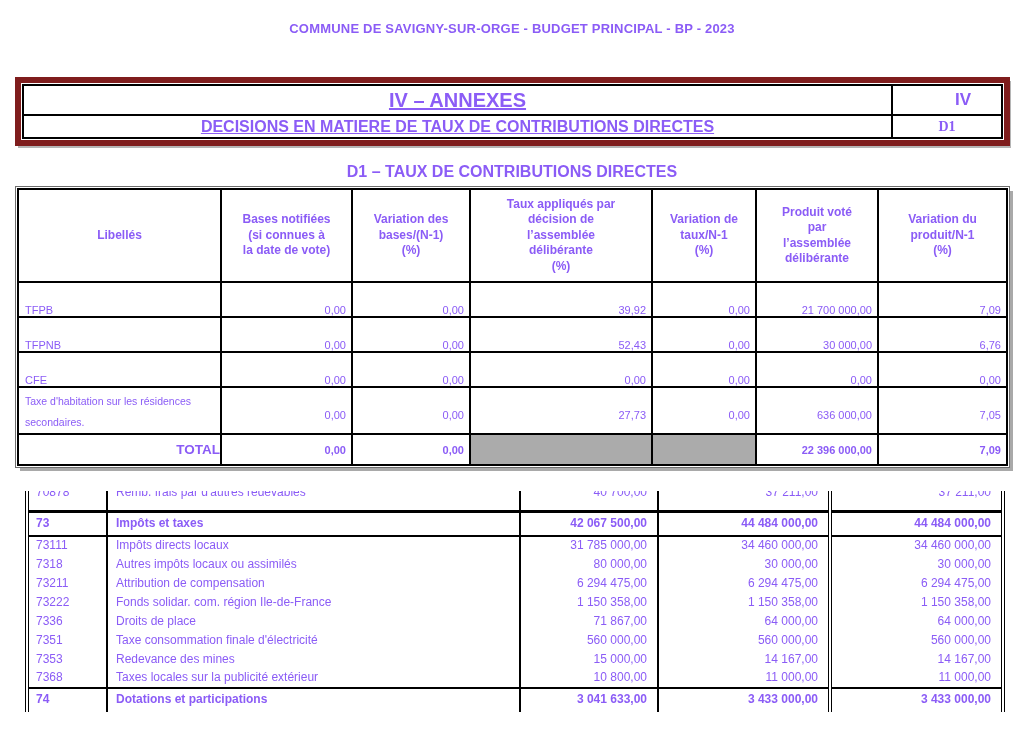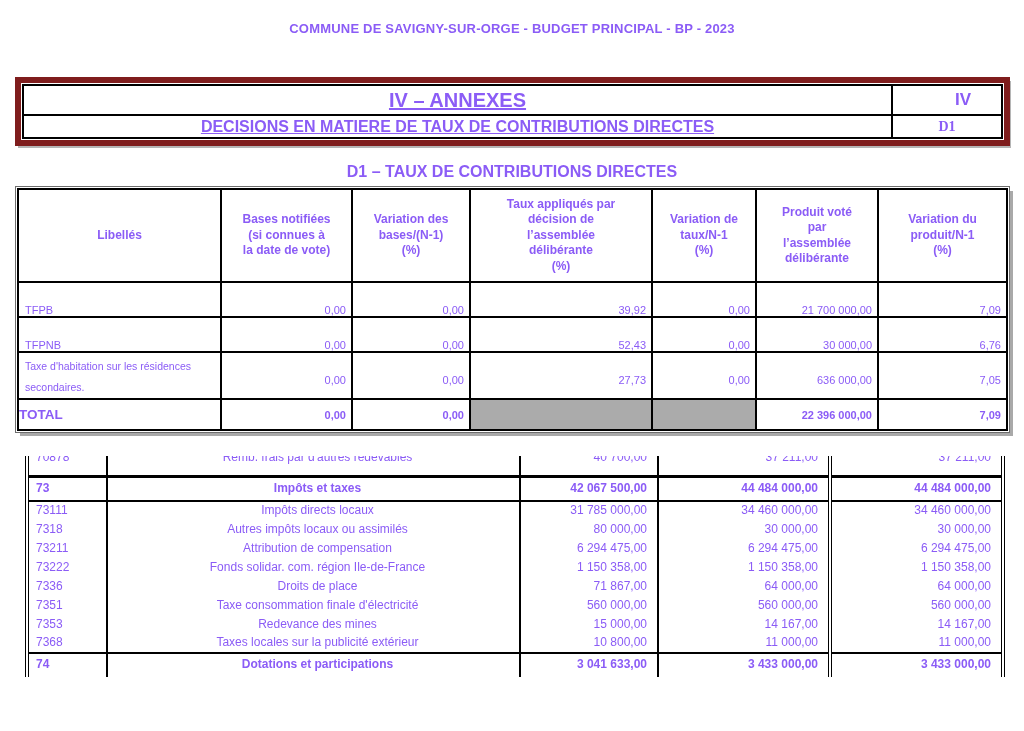--- a/index.html
+++ b/index.html
@@ -43,31 +43,31 @@
   .d1 th {
     font-size:12px; font-weight:bold; text-align:center; vertical-align:middle;
     white-space:pre-line; line-height:1.28; padding:1px 2px; height:93px;
   }
   .d1 tr.data td { height:35px; vertical-align:top; padding-top:21px; font-size:11px; }
   .d1 tr.data td.lbl { padding-left:6px; text-align:left; }
   .d1 tr.data td.num { padding-right:5px; text-align:right; }
   .d1 tr.r-th td { height:38px; }
   .d1 tr.r-th td.lbl { font-size:10.5px; line-height:2.0; padding-top:3px; }
   .d1 tr.total td { height:31px; vertical-align:middle; font-weight:bold; }
-  .d1 tr.total td.total-lbl { text-align:left; font-size:13.5px; }
+  .d1 tr.total td.total-lbl { text-align:right; font-size:13.5px; }
   .d1 tr.total td.num { text-align:right; padding-right:5px; font-size:11px; }
   .d1 td.shaded { background:#ababab; }
   
   .frag {
     position:relative; margin:23px 0 0 25px; width:980px; height:232px; overflow:hidden;
   }
   .frag table { margin-top:-6px; width:100%; font-size:12px; }
   .bx td { padding:0; vertical-align:middle; line-height:1.1; overflow:hidden; white-space:nowrap; }
   .bx td.code { padding-left:7px; text-align:left; border-left:4px double #000; }
-  .bx td.albl { padding-left:8px; text-align:center; border-left:2px solid #000; }
+  .bx td.albl { padding-left:8px; text-align:left; border-left:2px solid #000; }
   .bx td.n1 { padding-right:10px; text-align:right; border-left:2px solid #000; }
   .bx td.n2 { padding-right:10px; text-align:right; border-left:2px solid #000; }
   .bx td.n3 { padding-right:10px; text-align:right; border-left:4px double #000; border-right:4px double #000; }
   .bx tr.clip-top td { height:26px; vertical-align:top; padding-top:1px; border-bottom:3px solid #000; }
   .bx tr.section td { height:25px; font-weight:bold; border-bottom:2px solid #000; }
   .bx tr.detail td { height:19px; }
   .bx tr.clip-bottom td { height:24px; font-weight:bold; border-top:2px solid #000; vertical-align:top; padding-top:4px; }
 </style>
 </head>
 <body>
@@ -134,20 +134,29 @@
       </tr>
       <tr class="data">
         <td class="lbl">TFPNB</td>
         <td class="num">0,00</td>
         <td class="num">0,00</td>
         <td class="num">52,43</td>
         <td class="num">0,00</td>
         <td class="num">30 000,00</td>
         <td class="num">6,76</td>
       </tr>
+      <tr class="data">
+        <td class="lbl">CFE</td>
+        <td class="num">0,00</td>
+        <td class="num">0,00</td>
+        <td class="num">0,00</td>
+        <td class="num">0,00</td>
+        <td class="num">0,00</td>
+        <td class="num">0,00</td>
+      </tr>
       <tr class="data r-th">
         <td class="lbl">Taxe d'habitation sur les résidences secondaires.</td>
         <td class="num">0,00</td>
         <td class="num">0,00</td>
         <td class="num">27,73</td>
         <td class="num">0,00</td>
         <td class="num">636 000,00</td>
         <td class="num">7,05</td>
       </tr>
       <tr class="total">

